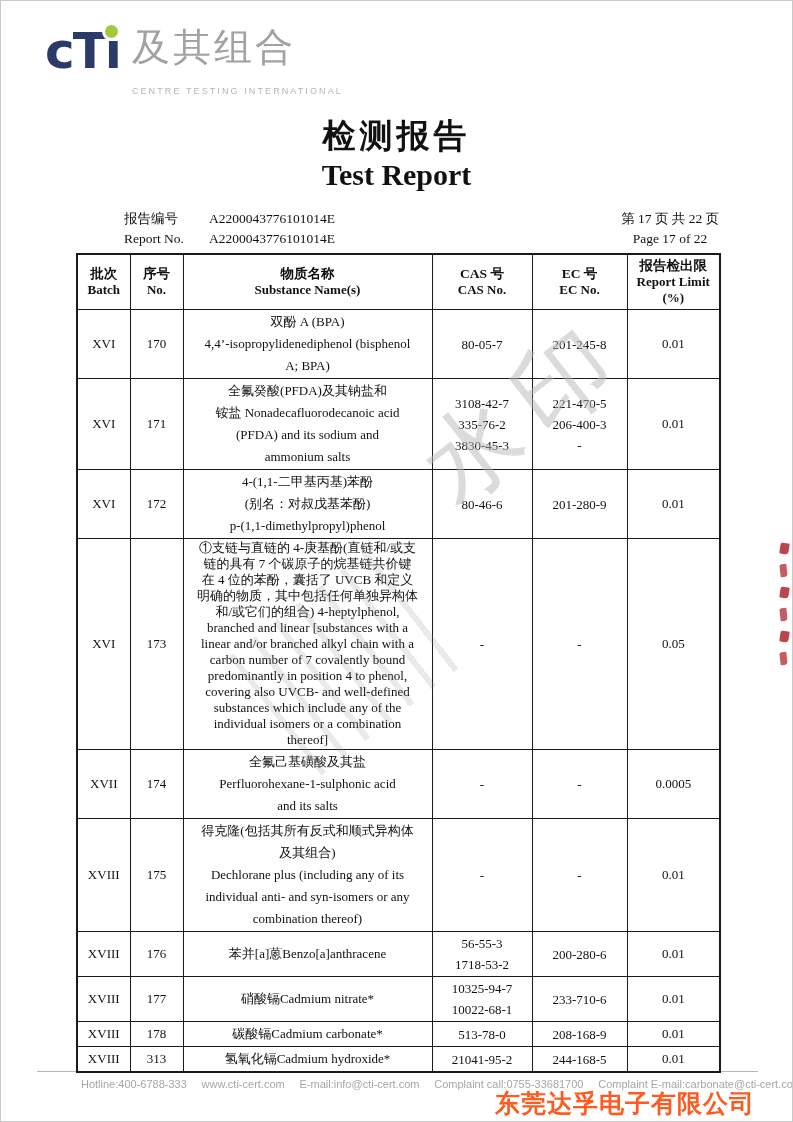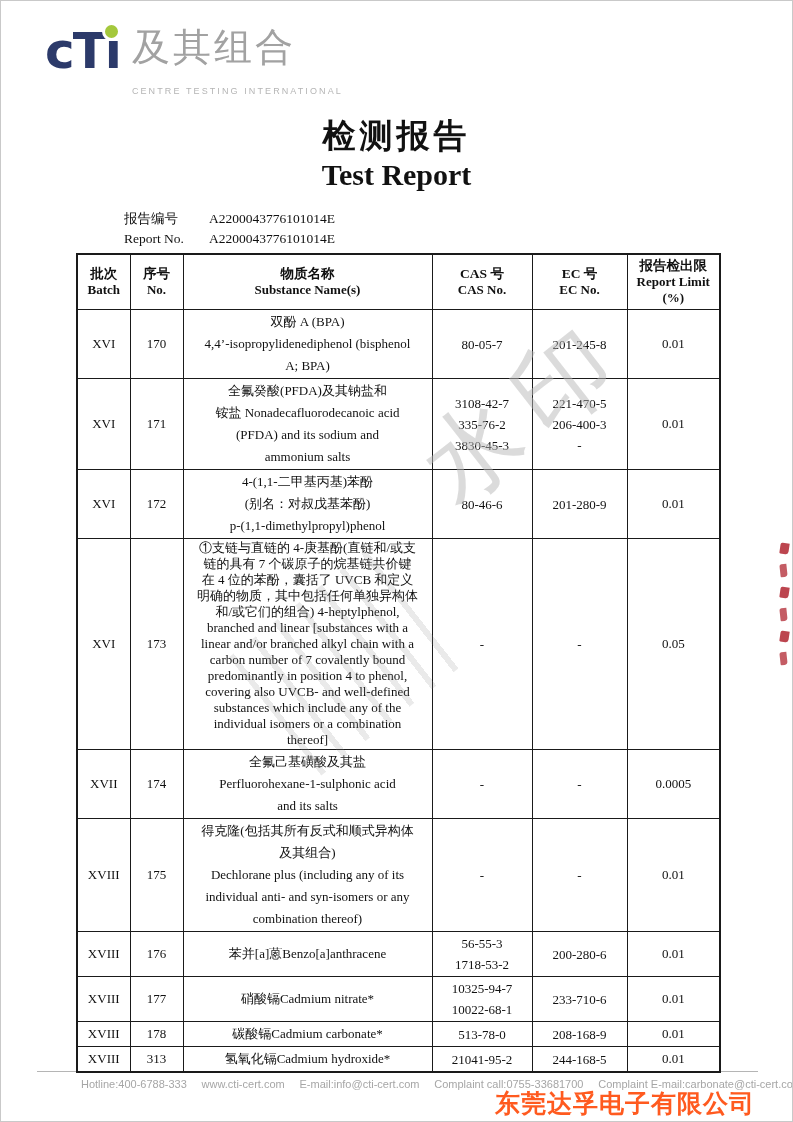--- a/index.html
+++ b/index.html
@@ -79,20 +79,24 @@
 
   <div class="title-zh">检测报告</div>
   <div class="title-en">Test Report</div>
 
   <div class="meta">
     <div class="meta-left">
       <span>报告编号</span>
       <span>A2200043776101014E</span>
       <span>Report No.</span>
       <span>A2200043776101014E</span>
+    </div>
+    <div class="meta-right">
+      <div>第 17 页 共 22 页</div>
+      <div>Page 17 of 22</div>
     </div>
   </div>
 
   <div class="watermark">水印</div>
   <div class="wm2"></div>
   <div class="seal">
     <i></i>
       <i></i>
       <i></i>
       <i></i>

